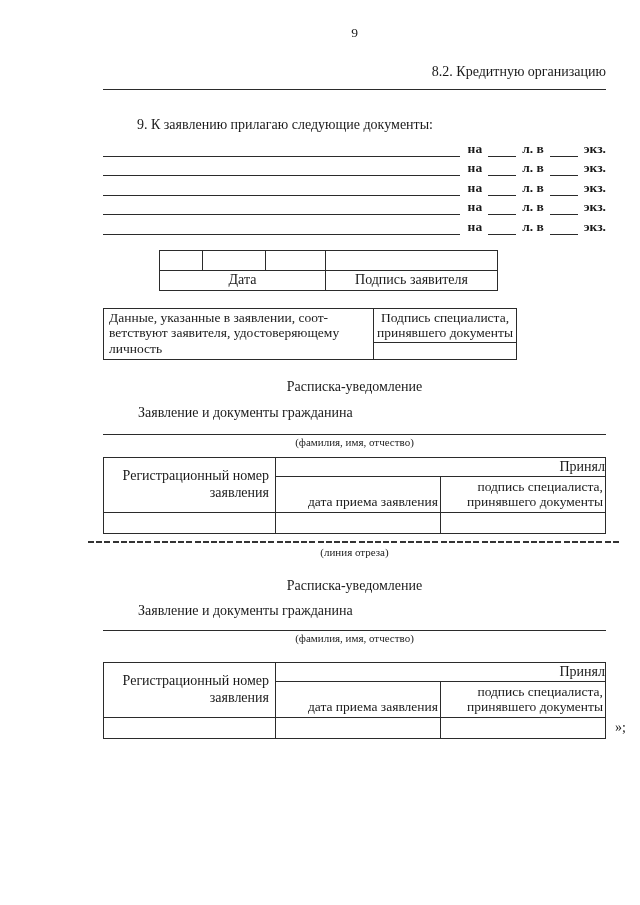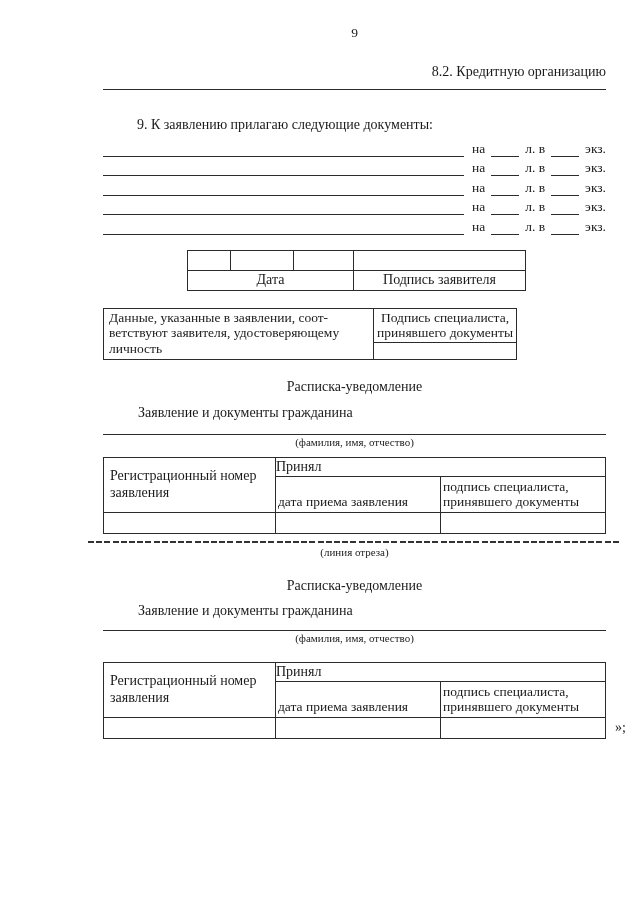--- a/index.html
+++ b/index.html
@@ -22,49 +22,49 @@
   
   .row-line { display:flex; align-items:flex-end;flex-direction:column; }
   .row82 { margin-top:22px; padding-left:34px; height:19px; }
   .row82 .lbl { white-space:nowrap; line-height:18px; }
   .fill-line { flex:1 1 auto; border-bottom:1.3px solid #2b2b2b; margin-left:7px; height:15px; }
 
   .hr-strong { margin-top:7px; border-top:1.7px solid #2b2b2b; height:0; }
 
   .s9 { margin-top:26px; padding-left:34px; line-height:17px; }
 
-  .attach-list { margin-top:4px; }
+  .attach-list { margin-top:4px;font-weight:bold; }
   .attach-row { display:flex; align-items:flex-end; height:19.5px; font-size:13.5px; }
   .attach-row .long { flex:1 1 auto; border-bottom:1.3px solid #2b2b2b; height:14px; margin-right:8px; }
   .attach-row .t { white-space:nowrap; line-height:17px; }
   .attach-row .short { width:28px; border-bottom:1.3px solid #2b2b2b; height:14px; margin:0 6px; }
 
   .para10 { margin-top:16px; width:505px; text-align:justify; text-indent:34px;
             line-height:19px; letter-spacing:-0.15px; word-spacing:-0.6px; }
 
   table { border-collapse:collapse; table-layout:fixed; }
   td { border:1px solid #2b2b2b; padding:0; }
 
-  .date-table { margin-top:15px; margin-left:84px; width:338px; }
+  .date-table { margin-top:15px; margin-left:56px; width:338px; }
   .date-table td { height:20px; text-align:center; vertical-align:middle; }
 
   .verif-table { margin-top:17px; width:414px; font-size:13.5px; }
   .verif-left { width:270px; vertical-align:top; padding:1px 5px 2px 5px; }
   .verif-left span { display:block; line-height:15.8px; }
   .verif-right { vertical-align:top; }
   .verif-right .hdr { text-align:center; line-height:15.8px; padding:1px 2px;
                       border-bottom:1px solid #2b2b2b; min-height:34px; }
   .verif-right .blank { height:15px; }
 
   .title-center { margin-top:19px; height:17px; text-align:center; }
   .lead { margin-top:9px; padding-left:35px; height:17px; }
   .fio-hr { margin-top:12px; border-top:1.6px solid #2b2b2b; height:0; }
   .caption { margin-top:1px; height:13px; text-align:center; font-size:11px; color:#222; }
 
-  .reg-table { margin-top:8px; width:503px; text-align:left;border-radius:20px; }
+  .reg-table { margin-top:8px; width:503px; text-align:right;border-radius:20px; }
   .reg-table .c1 { width:172px; }
   .reg-table .c2 { width:160px; }
   .reg-table .regnum { vertical-align:middle; line-height:16.5px; padding:0 6px; }
   .reg-table .accepted { height:19px; vertical-align:middle; }
   .reg-table .sub { height:36px; vertical-align:bottom; font-size:13.5px;
                     line-height:15.5px; padding:0 2px 2px 2px; }
   .reg-table .empty { height:21px; }
 
   .dashed { margin-top:7px; margin-left:-15px; width:533px; height:1.8px;
             background:repeating-linear-gradient(90deg,#333 0 6px,rgba(0,0,0,0) 6px 8.2px); }

